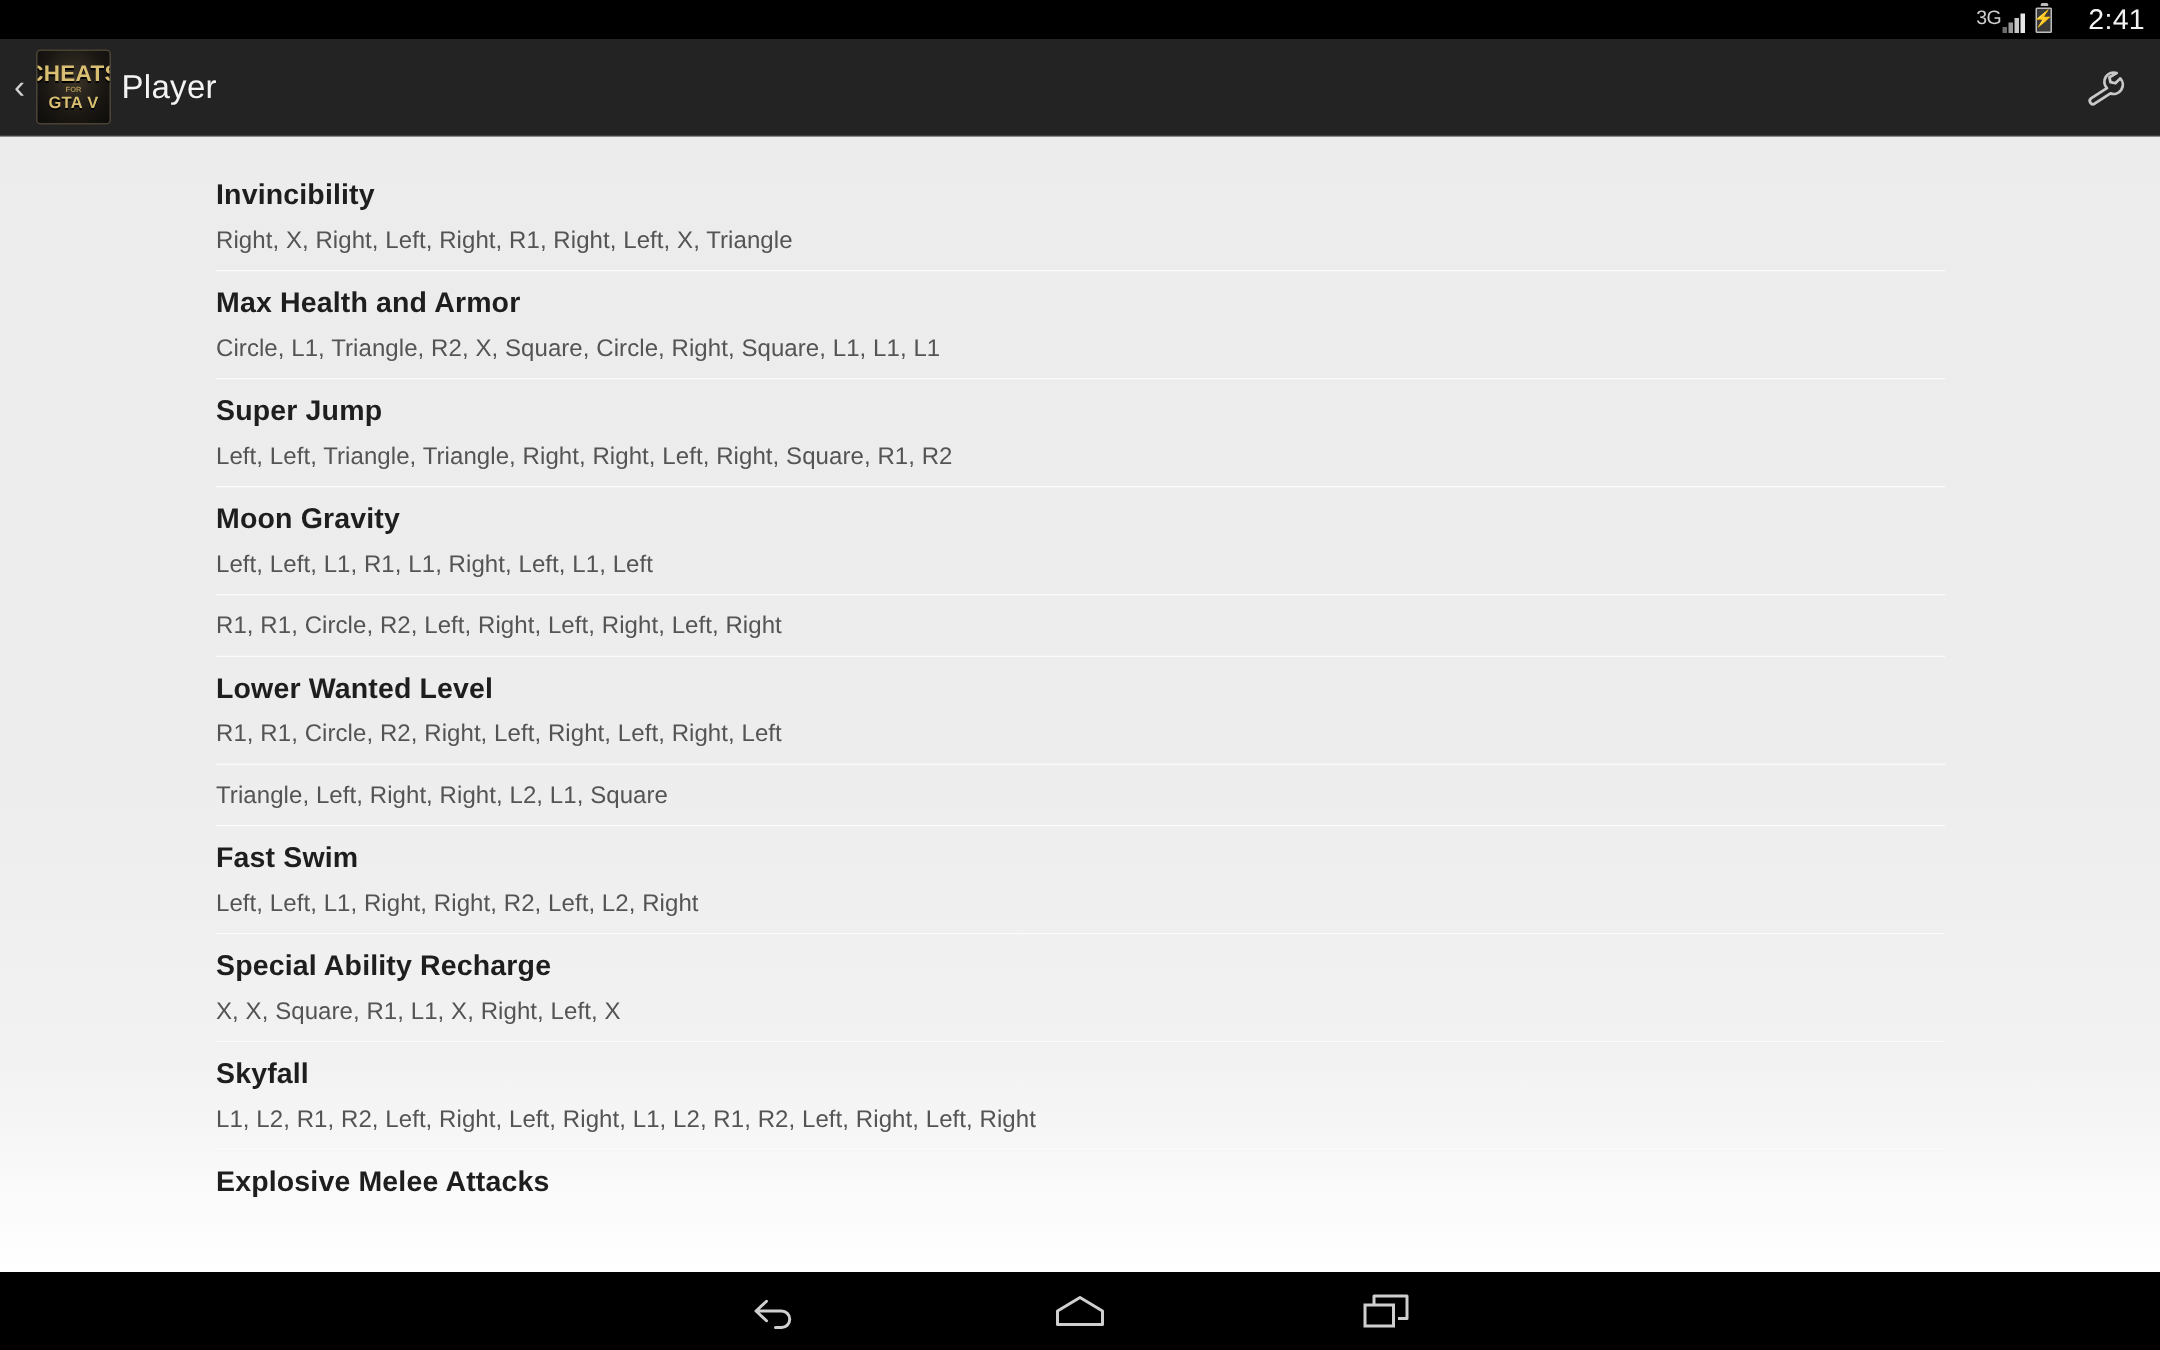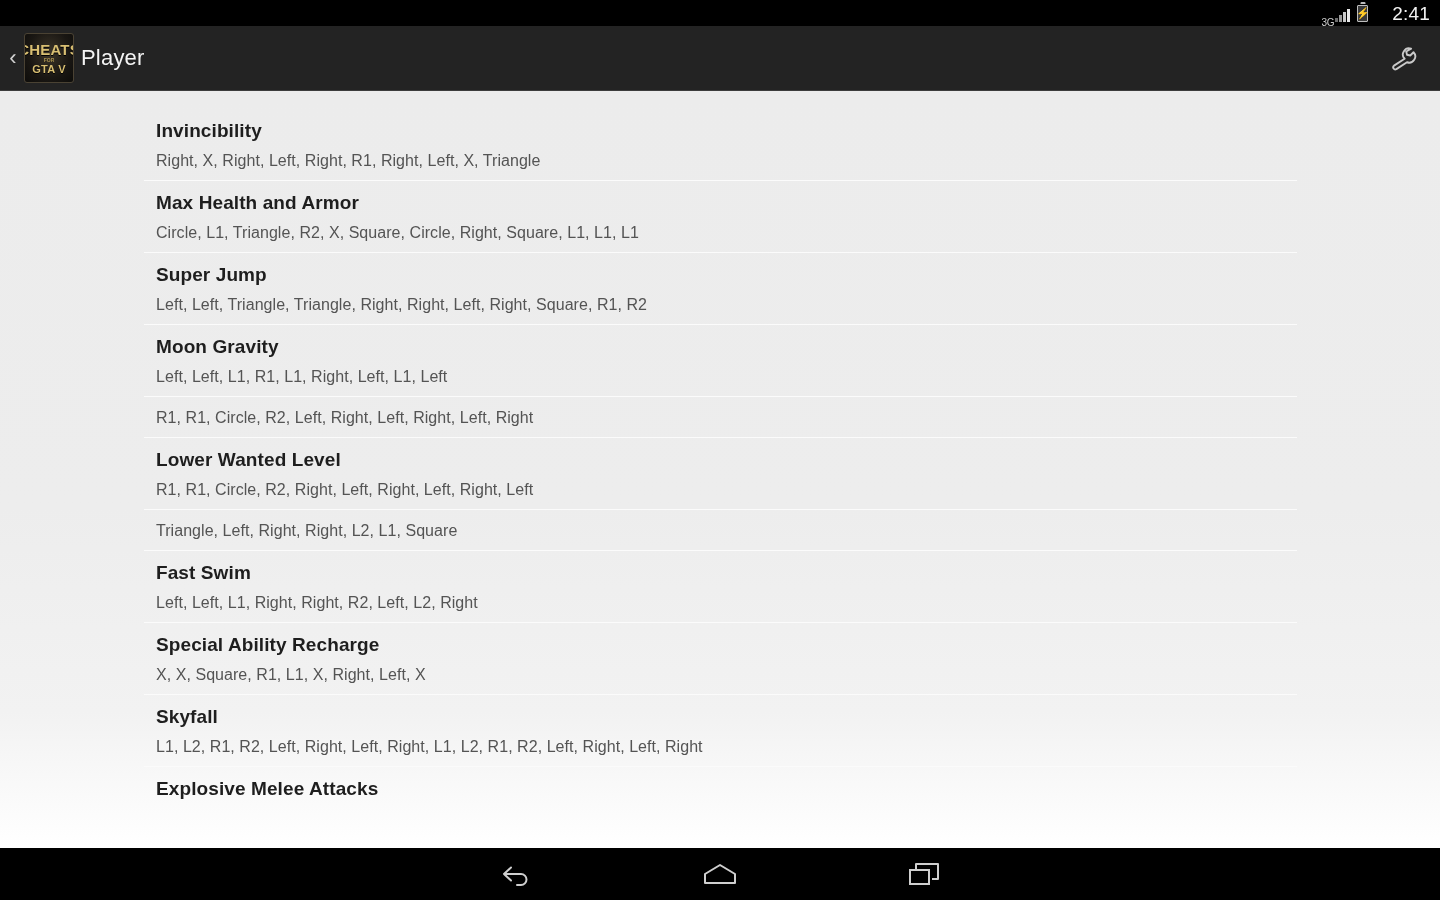--- a/index.html
+++ b/index.html
@@ -37,25 +37,25 @@
     align-items: center;
     gap: 7px;
   }
   .sig-wrap {
     display: flex;
     align-items: flex-end;
     gap: 1px;
     height: 18px;
   }
   .sig-label {
-    font-size: 10px;
+    font-size: 13px;
     color: #cfcfcf;
     line-height: 1;
     align-self: flex-start;
-    margin-top: 14px;
+    margin-top: 1px;
     letter-spacing: -0.3px;
   }
   .sig-bars {
     display: flex;
     align-items: flex-end;
     gap: 1px;
     height: 13px;
   }
   .sig-bars i {
     display: block;
@@ -183,21 +183,20 @@
     background: linear-gradient(to bottom,
                  #ececec 0%, #ededed 55%, #f2f2f2 82%,
                  #fafafa 93%, #ffffff 100%);
     overflow: hidden;
   }
   #list {
     padding-top: 18px;
   }
   .row {
     padding: 0 0 0 144px;
-    margin-left: 12px;
   }
   .row .title {
     font-size: 19px;
     font-weight: bold;
     color: #1e1e1e;
     line-height: 1;
     padding-top: 12px;
     letter-spacing: 0.1px;
   }
   .row .sub {

